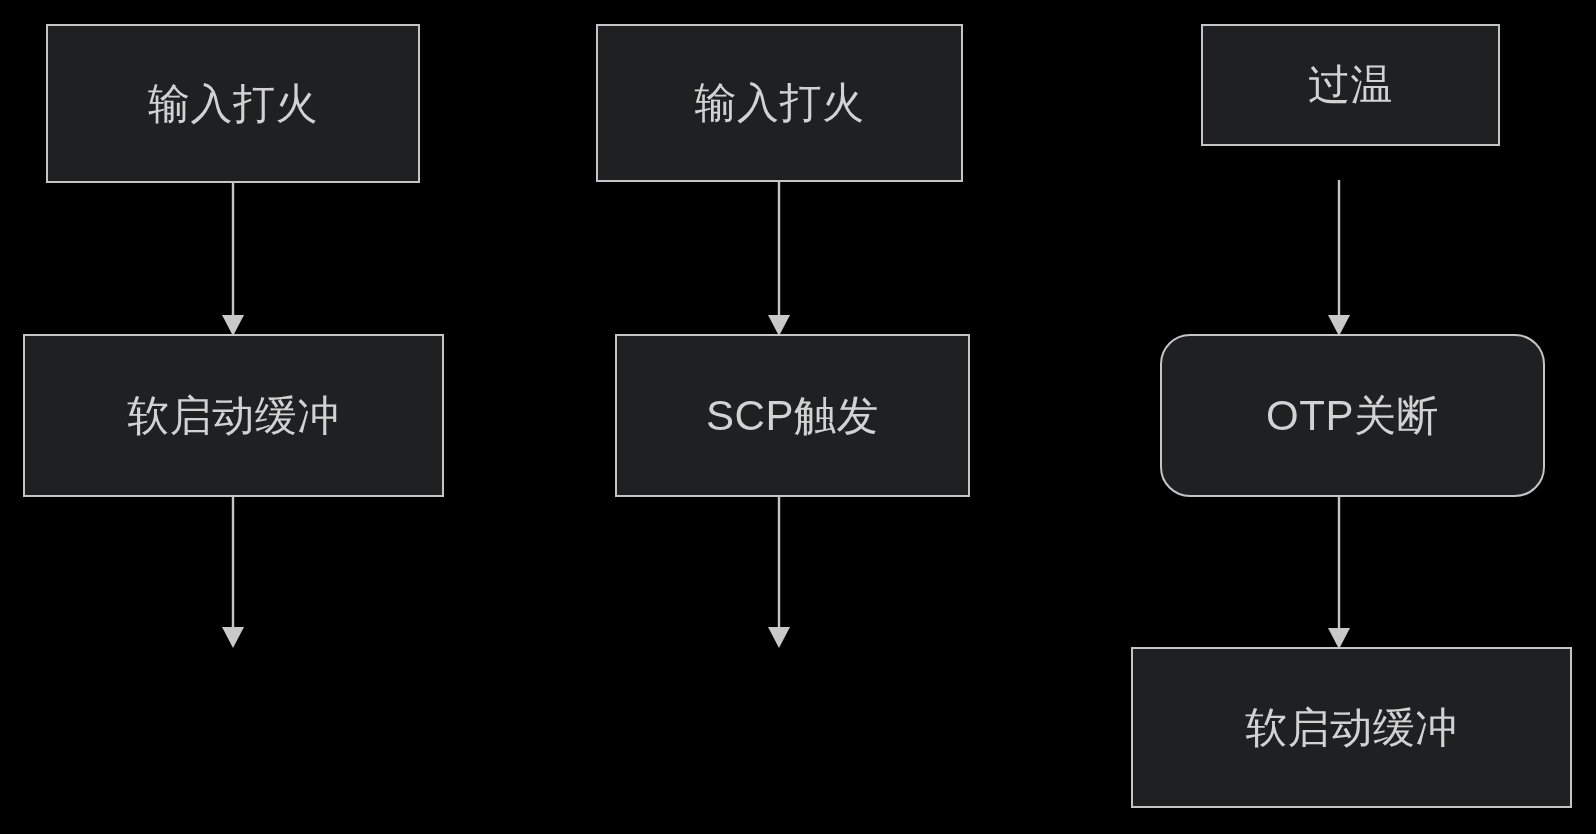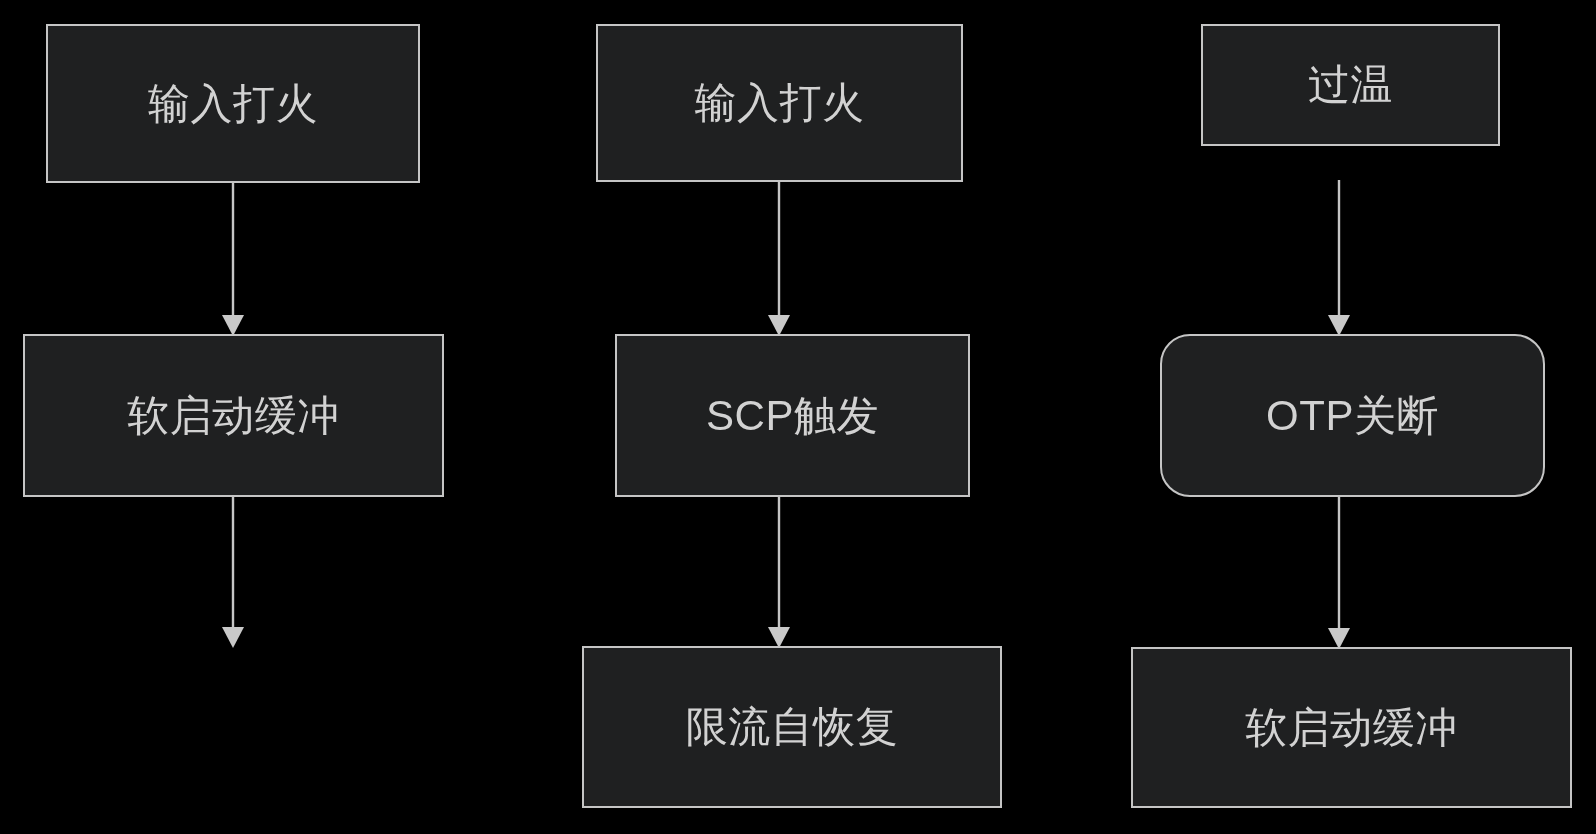--- a/index.html
+++ b/index.html
@@ -110,23 +110,20 @@
 
   <div class="node" id="node-r2c2">
     <span class="node-label">SCP触发</span>
   </div>
 
   <svg class="edge" id="edge-c2-b" viewBox="0 0 52 154" preserveAspectRatio="none">
     <line class="edge-line" x1="26" y1="0" x2="26" y2="134"></line>
     <polygon class="edge-head" points="15,132 37,132 26,153"></polygon>
   </svg>
 
-  <div class="node" id="node-r3c2">
-    <span class="node-label">限流自恢复</span>
-  </div>
 
   <div class="node" id="node-r1c3">
     <span class="node-label">过温</span>
   </div>
 
   <svg class="edge" id="edge-c3-a" viewBox="0 0 52 157" preserveAspectRatio="none">
     <line class="edge-line" x1="26" y1="0" x2="26" y2="137"></line>
     <polygon class="edge-head" points="15,135 37,135 26,156"></polygon>
   </svg>
 

